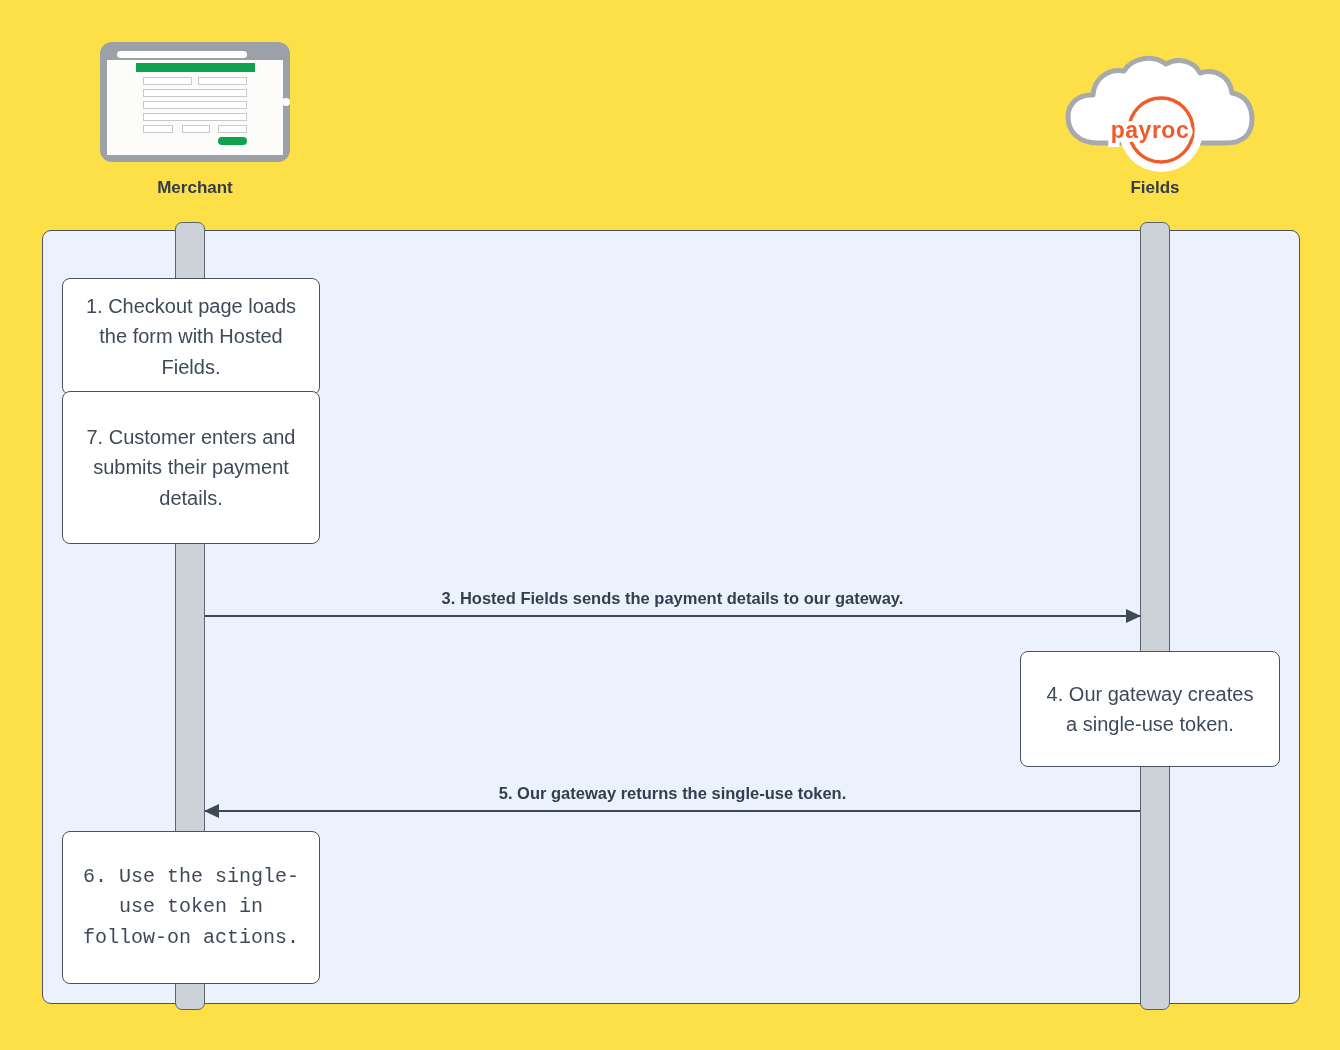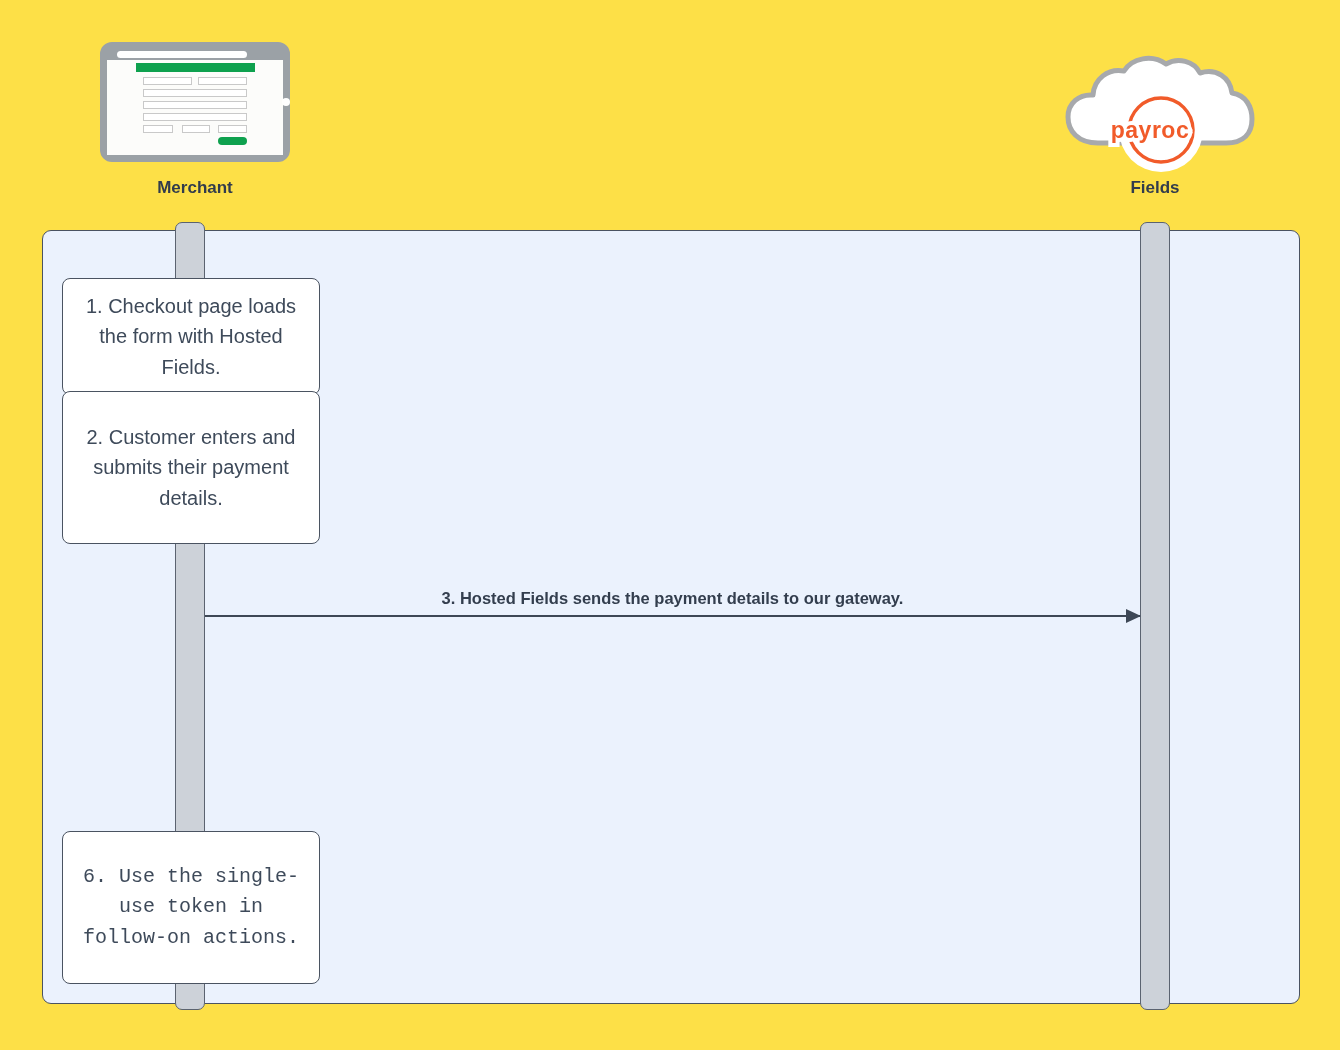--- a/index.html
+++ b/index.html
@@ -125,18 +125,25 @@
   <div id="merchant-lifeline" class="lifeline"></div>
   <div id="gateway-lifeline" class="lifeline"></div>
 
   <div id="message-3" class="message">
     <div class="msg-label">3. Hosted Fields sends the payment details to our gateway.</div>
     <div class="msg-line">
       <div class="arrowhead-right"></div>
     </div>
   </div>
 
+  <div id="message-5" class="message">
+    <div class="msg-label">5. Our gateway returns the single-use token.</div>
+    <div class="msg-line">
+      <div class="arrowhead-left"></div>
+    </div>
+  </div>
 
   <div id="note-1" class="note">1. Checkout page loads the form with Hosted Fields.</div>
-  <div id="note-2" class="note">2. Customer enters and submits their payment details.</div>
+  <div id="note-2" class="note">7. Customer enters and submits their payment details.</div>
+  <div id="note-4" class="note">4. Our gateway creates a single-use token.</div>
   <div id="note-6" class="note">6. Use the single-use token in follow-on actions.</div>
 
 </div>
 
 </body></html>

